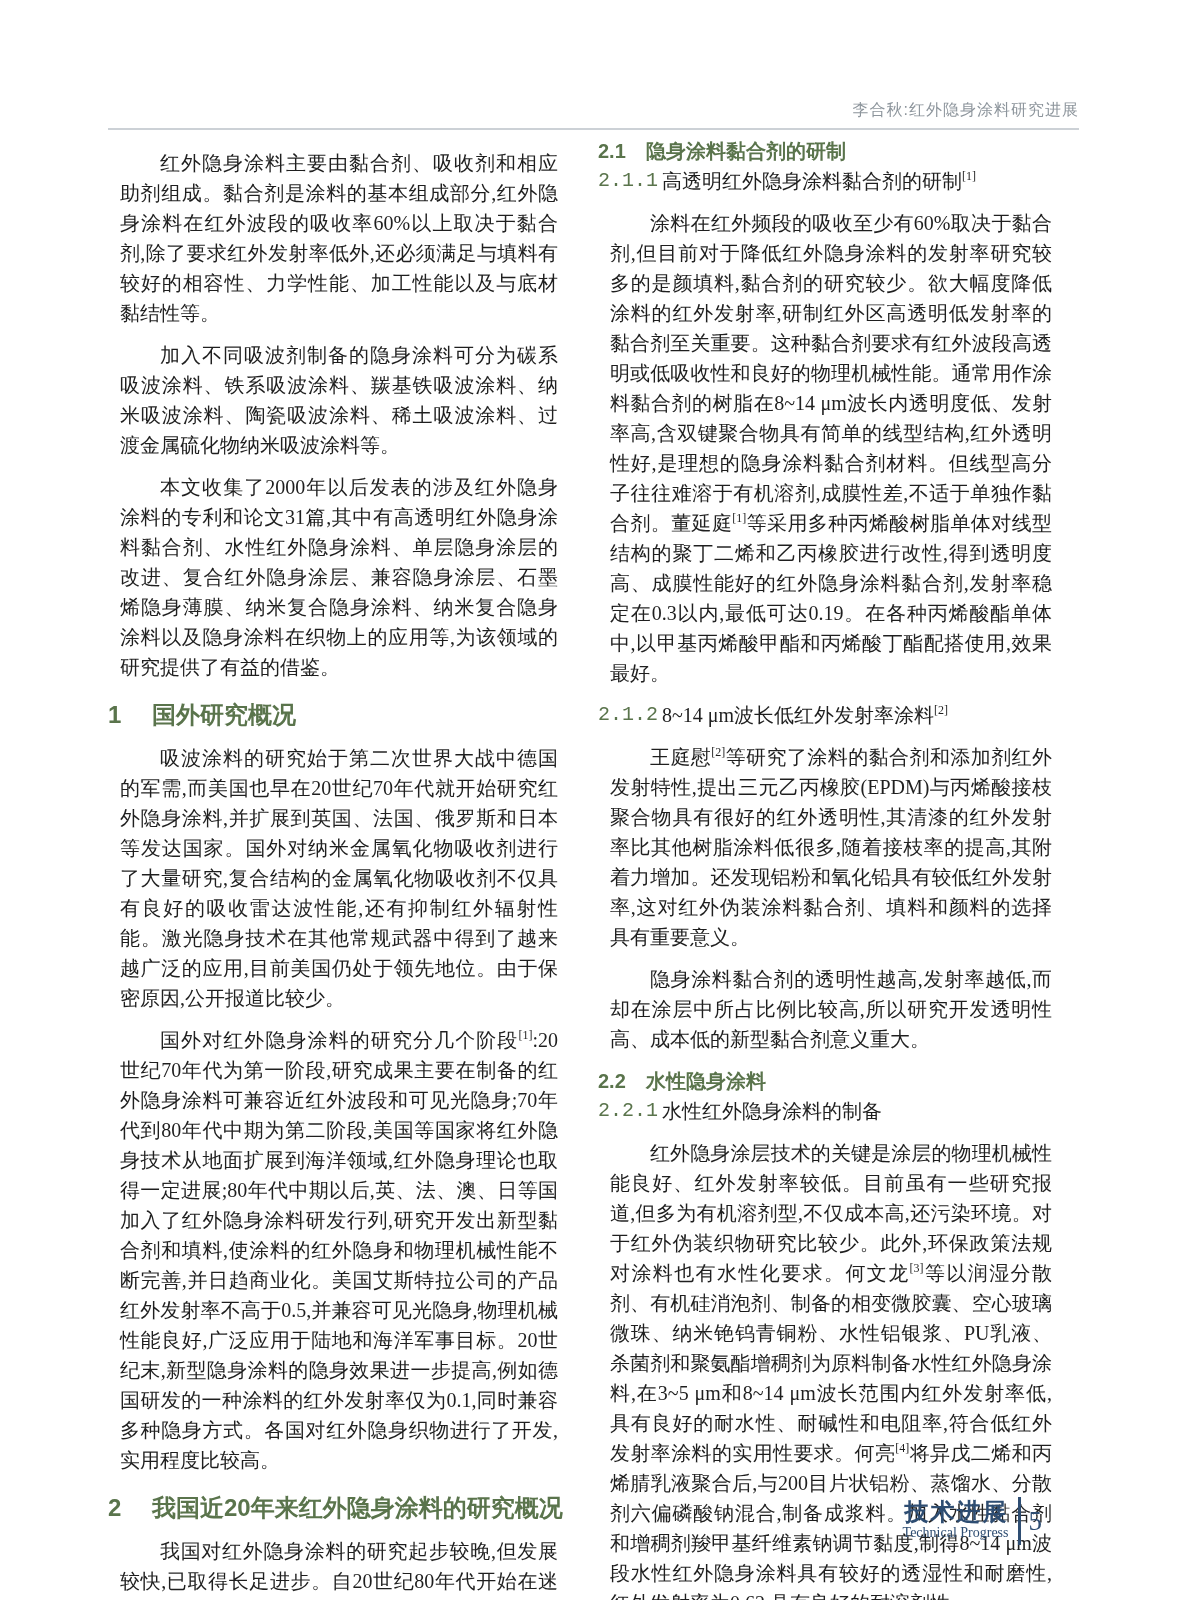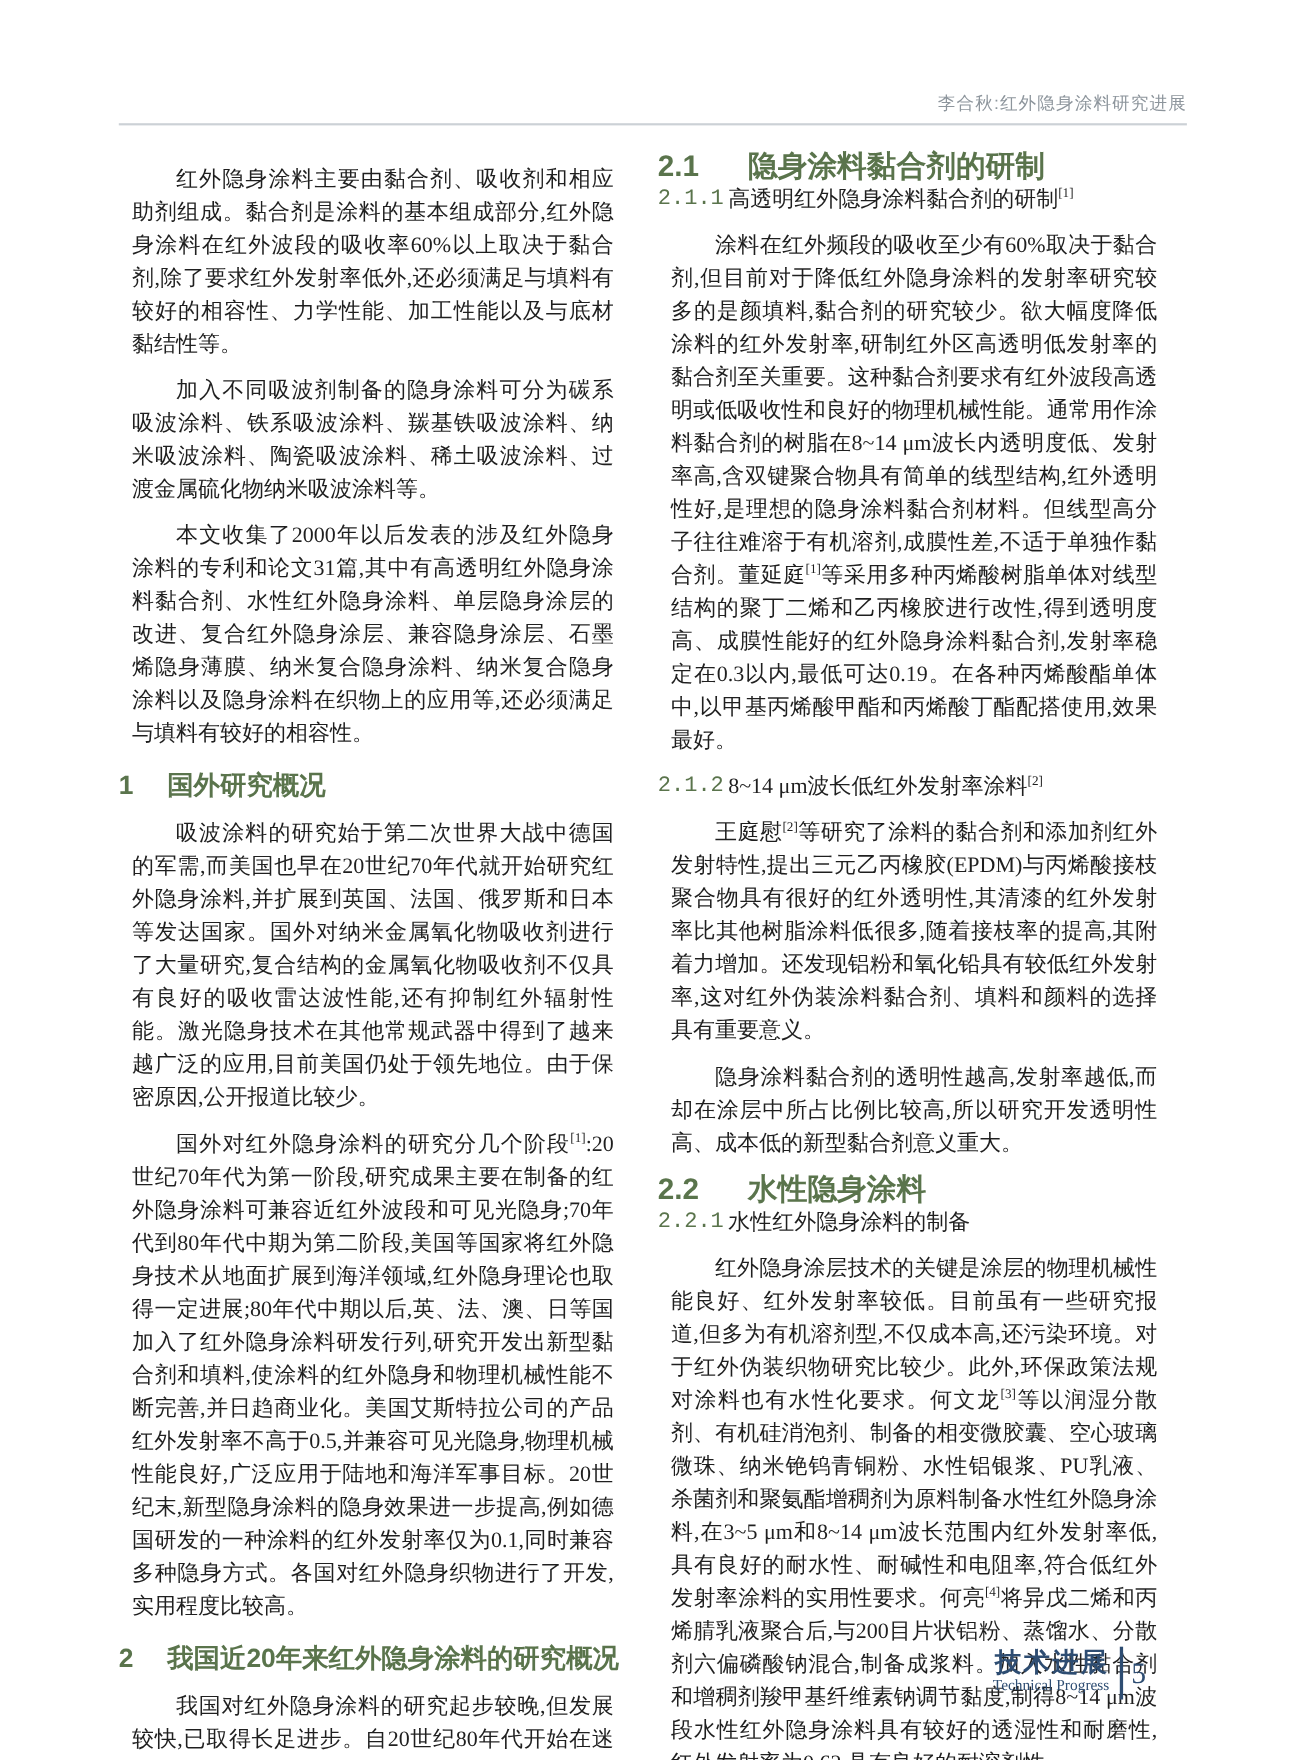--- a/index.html
+++ b/index.html
@@ -3,21 +3,21 @@
 <meta charset="utf-8">
 <style>
   html,body{margin:0;padding:0;}
   body{
     width:1187px;height:1600px;position:relative;
     background:var(--page-bg,#ffffff);
     font-family:"Liberation Serif","DejaVu Serif",serif;
     color:var(--body-color,#1f1f1f);
     overflow:hidden;
   }
-  .header{position:absolute;left:108px;right:108px;top:84px;}
+  .header{position:absolute;left:108px;right:108px;top:100px;}
   .running-title{
     text-align:right;font-size:16px;letter-spacing:1px;
     color:var(--header-gray,#8d959c);
     font-family:"Liberation Sans","DejaVu Sans",sans-serif;
   }
   .header-rule{margin-top:7px;border-top:2px solid var(--rule-color,#ccd1d6);}
 
   .columns{
     position:absolute;left:108px;top:136px;
     display:flex;gap:28px;
@@ -37,23 +37,22 @@
     font-family:"Liberation Sans","DejaVu Sans",sans-serif;
     font-weight:bold;font-size:24px;line-height:32px;
     color:var(--heading-green,#5a744c);
   }
   .h1 .num{flex:0 0 44px;}
   .h1 .title{flex:1;}
 
   .h2{
     display:flex;
     font-family:"Liberation Sans","DejaVu Sans",sans-serif;
-    font-weight:bold;font-size:27px;line-height:30px;
+    font-weight:bold;font-size:20px;line-height:30px;
     color:var(--heading-green,#5a744c);
-    gap:34px;
   }
   .h2 .num{flex:0 0 48px;}
 
   .h3{display:flex;font-size:20px;line-height:30px;}
   .h3 .num{
     flex:0 0 64px;
     font-family:Liberation Mono, monospace;
     color:var(--heading-green,#6a7f5e);
   }
   .h3 .title{flex:1;color:#1f1f1f;}
@@ -77,21 +76,21 @@
 
 <div class="header">
   <div class="running-title">李合秋:红外隐身涂料研究进展</div>
   <div class="header-rule"></div>
 </div>
 
 <div class="columns">
   <div class="col left" id="col-left">
       <p class="para">红外隐身涂料主要由黏合剂、吸收剂和相应助剂组成。黏合剂是涂料的基本组成部分,红外隐身涂料在红外波段的吸收率60%以上取决于黏合剂,除了要求红外发射率低外,还必须满足与填料有较好的相容性、力学性能、加工性能以及与底材黏结性等。</p>
       <p class="para">加入不同吸波剂制备的隐身涂料可分为碳系吸波涂料、铁系吸波涂料、羰基铁吸波涂料、纳米吸波涂料、陶瓷吸波涂料、稀土吸波涂料、过渡金属硫化物纳米吸波涂料等。</p>
-      <p class="para">本文收集了2000年以后发表的涉及红外隐身涂料的专利和论文31篇,其中有高透明红外隐身涂料黏合剂、水性红外隐身涂料、单层隐身涂层的改进、复合红外隐身涂层、兼容隐身涂层、石墨烯隐身薄膜、纳米复合隐身涂料、纳米复合隐身涂料以及隐身涂料在织物上的应用等,还必须满足与填料有较好的相容性。</p>
+      <p class="para">本文收集了2000年以后发表的涉及红外隐身涂料的专利和论文31篇,其中有高透明红外隐身涂料黏合剂、水性红外隐身涂料、单层隐身涂层的改进、复合红外隐身涂层、兼容隐身涂层、石墨烯隐身薄膜、纳米复合隐身涂料、纳米复合隐身涂料以及隐身涂料在织物上的应用等,为该领域的研究提供了有益的借鉴。</p>
       <div class="h1">
         <span class="num">1</span>
         <span class="title">国外研究概况</span>
       </div>
       <p class="para">吸波涂料的研究始于第二次世界大战中德国的军需,而美国也早在20世纪70年代就开始研究红外隐身涂料,并扩展到英国、法国、俄罗斯和日本等发达国家。国外对纳米金属氧化物吸收剂进行了大量研究,复合结构的金属氧化物吸收剂不仅具有良好的吸收雷达波性能,还有抑制红外辐射性能。激光隐身技术在其他常规武器中得到了越来越广泛的应用,目前美国仍处于领先地位。由于保密原因,公开报道比较少。</p>
       <p class="para">国外对红外隐身涂料的研究分几个阶段<sup>[1]</sup>:20世纪70年代为第一阶段,研究成果主要在制备的红外隐身涂料可兼容近红外波段和可见光隐身;70年代到80年代中期为第二阶段,美国等国家将红外隐身技术从地面扩展到海洋领域,红外隐身理论也取得一定进展;80年代中期以后,英、法、澳、日等国加入了红外隐身涂料研发行列,研究开发出新型黏合剂和填料,使涂料的红外隐身和物理机械性能不断完善,并日趋商业化。美国艾斯特拉公司的产品红外发射率不高于0.5,并兼容可见光隐身,物理机械性能良好,广泛应用于陆地和海洋军事目标。20世纪末,新型隐身涂料的隐身效果进一步提高,例如德国研发的一种涂料的红外发射率仅为0.1,同时兼容多种隐身方式。各国对红外隐身织物进行了开发,实用程度比较高。</p>
       <div class="h1">
         <span class="num">2</span>
         <span class="title">我国近20年来红外隐身涂料的研究概况</span>
       </div>

